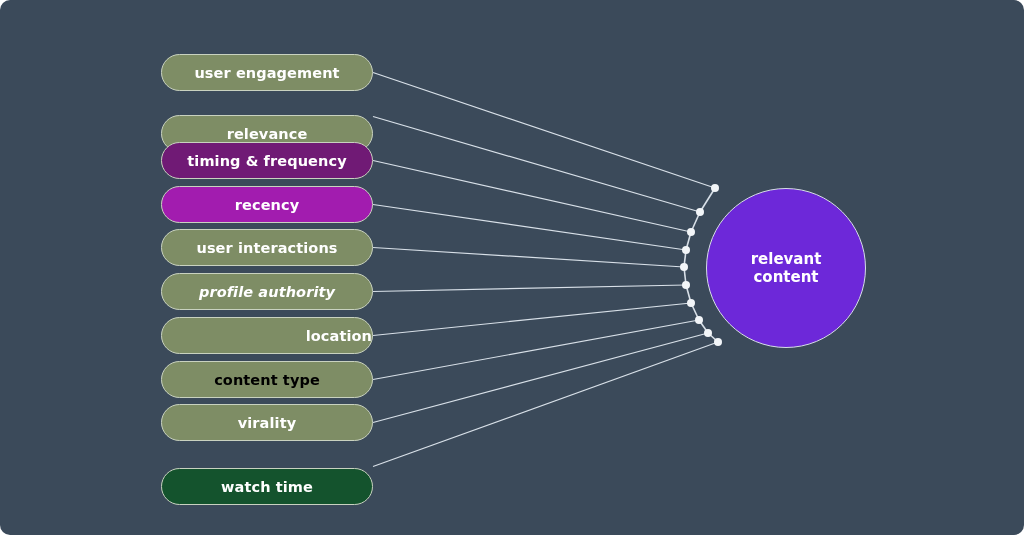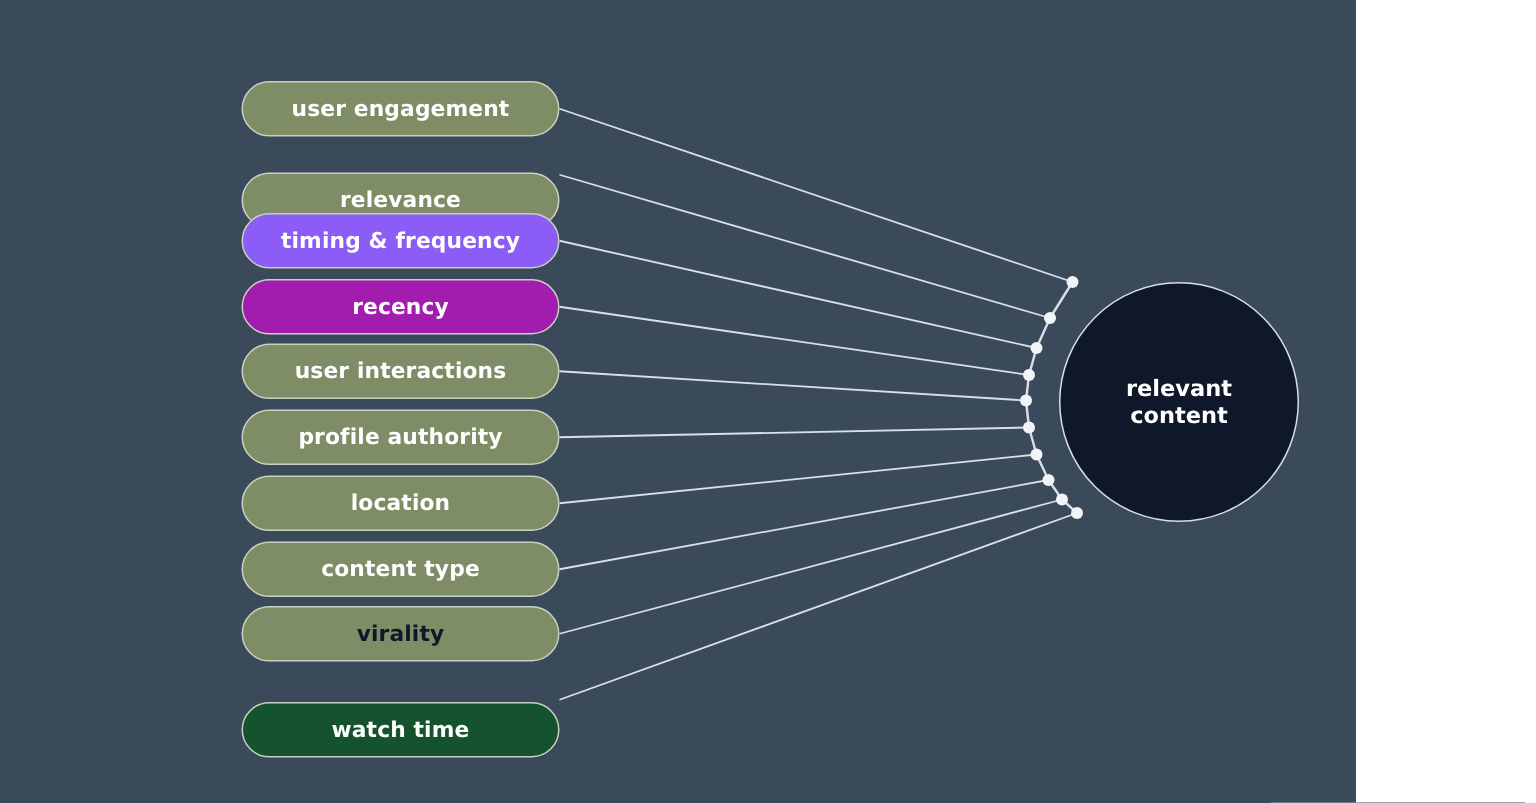--- a/index.html
+++ b/index.html
@@ -7,23 +7,24 @@
     padding: 0;
   }
   body {
     width: 1024px;
     height: 535px;
     overflow: hidden;
     font-family: "DejaVu Sans", sans-serif;
   }
   #canvas {
     position: relative;
-    width: 904px;
+    width: 1024px;
     height: 535px;
     background: #3b4a5a;
+    border-radius: 10px;
   }
   #edge-layer {
     position: absolute;
     left: 0;
     top: 0;
     width: 1024px;
     height: 535px;
   }
   .pill {
     position: absolute;
@@ -45,21 +46,21 @@
     letter-spacing: 0.1px;
     white-space: nowrap;
   }
   #target-node {
     position: absolute;
     left: 706px;
     top: 188px;
     width: 160px;
     height: 160px;
     box-sizing: border-box;
-    background: #0f172a;
+    background: #6d28d9;
     border: 1.6px solid #d6dee6;
     border-radius: 50%;
     display: flex;
     align-items: center;
     justify-content: center;
   }
   #target-label {
     color: #ffffff;
     font-size: 15px;
     font-weight: 700;
@@ -111,40 +112,40 @@
       </g>
   </svg>
 
   <div id="pills">
       <div class="pill" style="top: 54px; background: rgb(126, 141, 101); border-color: rgb(201, 210, 192);">
         <span class="pill-label" style="color: rgb(255, 255, 255);">user engagement</span>
       </div>
       <div class="pill" style="top: 115px; background: rgb(126, 141, 101); border-color: rgb(201, 210, 192);">
         <span class="pill-label" style="color: rgb(255, 255, 255);">relevance</span>
       </div>
-      <div class="pill" style="top: 142px; background: #8b5cf6; border-color: rgb(201, 210, 192);">
+      <div class="pill" style="top: 142px; background: #701a75; border-color: rgb(201, 210, 192);">
         <span class="pill-label" style="color: rgb(255, 255, 255);">timing &amp; frequency</span>
       </div>
       <div class="pill" style="top: 186px; background: #a21caf; border-color: rgb(201, 210, 192);">
         <span class="pill-label" style="color: rgb(255, 255, 255);">recency</span>
       </div>
       <div class="pill" style="top: 229px; background: rgb(126, 141, 101); border-color: rgb(201, 210, 192);">
         <span class="pill-label" style="color: #ffffff;">user interactions</span>
       </div>
       <div class="pill" style="top: 273px; background: rgb(126, 141, 101); border-color: rgb(201, 210, 192);">
-        <span class="pill-label" style="color: rgb(255, 255, 255);">profile authority</span>
+        <span class="pill-label" style="color: rgb(255, 255, 255); font-style: italic;">profile authority</span>
       </div>
-      <div class="pill" style="top: 317px; background: rgb(126, 141, 101); border-color: rgb(201, 210, 192);">
+      <div class="pill" style="top: 317px; background: rgb(126, 141, 101); border-color: rgb(201, 210, 192); justify-content: flex-end;">
         <span class="pill-label" style="color: rgb(255, 255, 255);">location</span>
       </div>
       <div class="pill" style="top: 361px; background: rgb(126, 141, 101); border-color: rgb(201, 210, 192);">
-        <span class="pill-label" style="color: #ffffff;">content type</span>
+        <span class="pill-label" style="color: #000000;">content type</span>
       </div>
       <div class="pill" style="top: 404px; background: rgb(126, 141, 101); border-color: rgb(201, 210, 192);">
-        <span class="pill-label" style="color: #0f172a;">virality</span>
+        <span class="pill-label" style="color: #ffffff;">virality</span>
       </div>
       <div class="pill" style="top: 468px; background: #14532d; border-color: rgb(201, 210, 192);">
         <span class="pill-label" style="color: rgb(255, 255, 255);">watch time</span>
       </div>
     </div>
 
   <div id="target-node">
     <div id="target-label">relevant
 content</div>
   </div>

